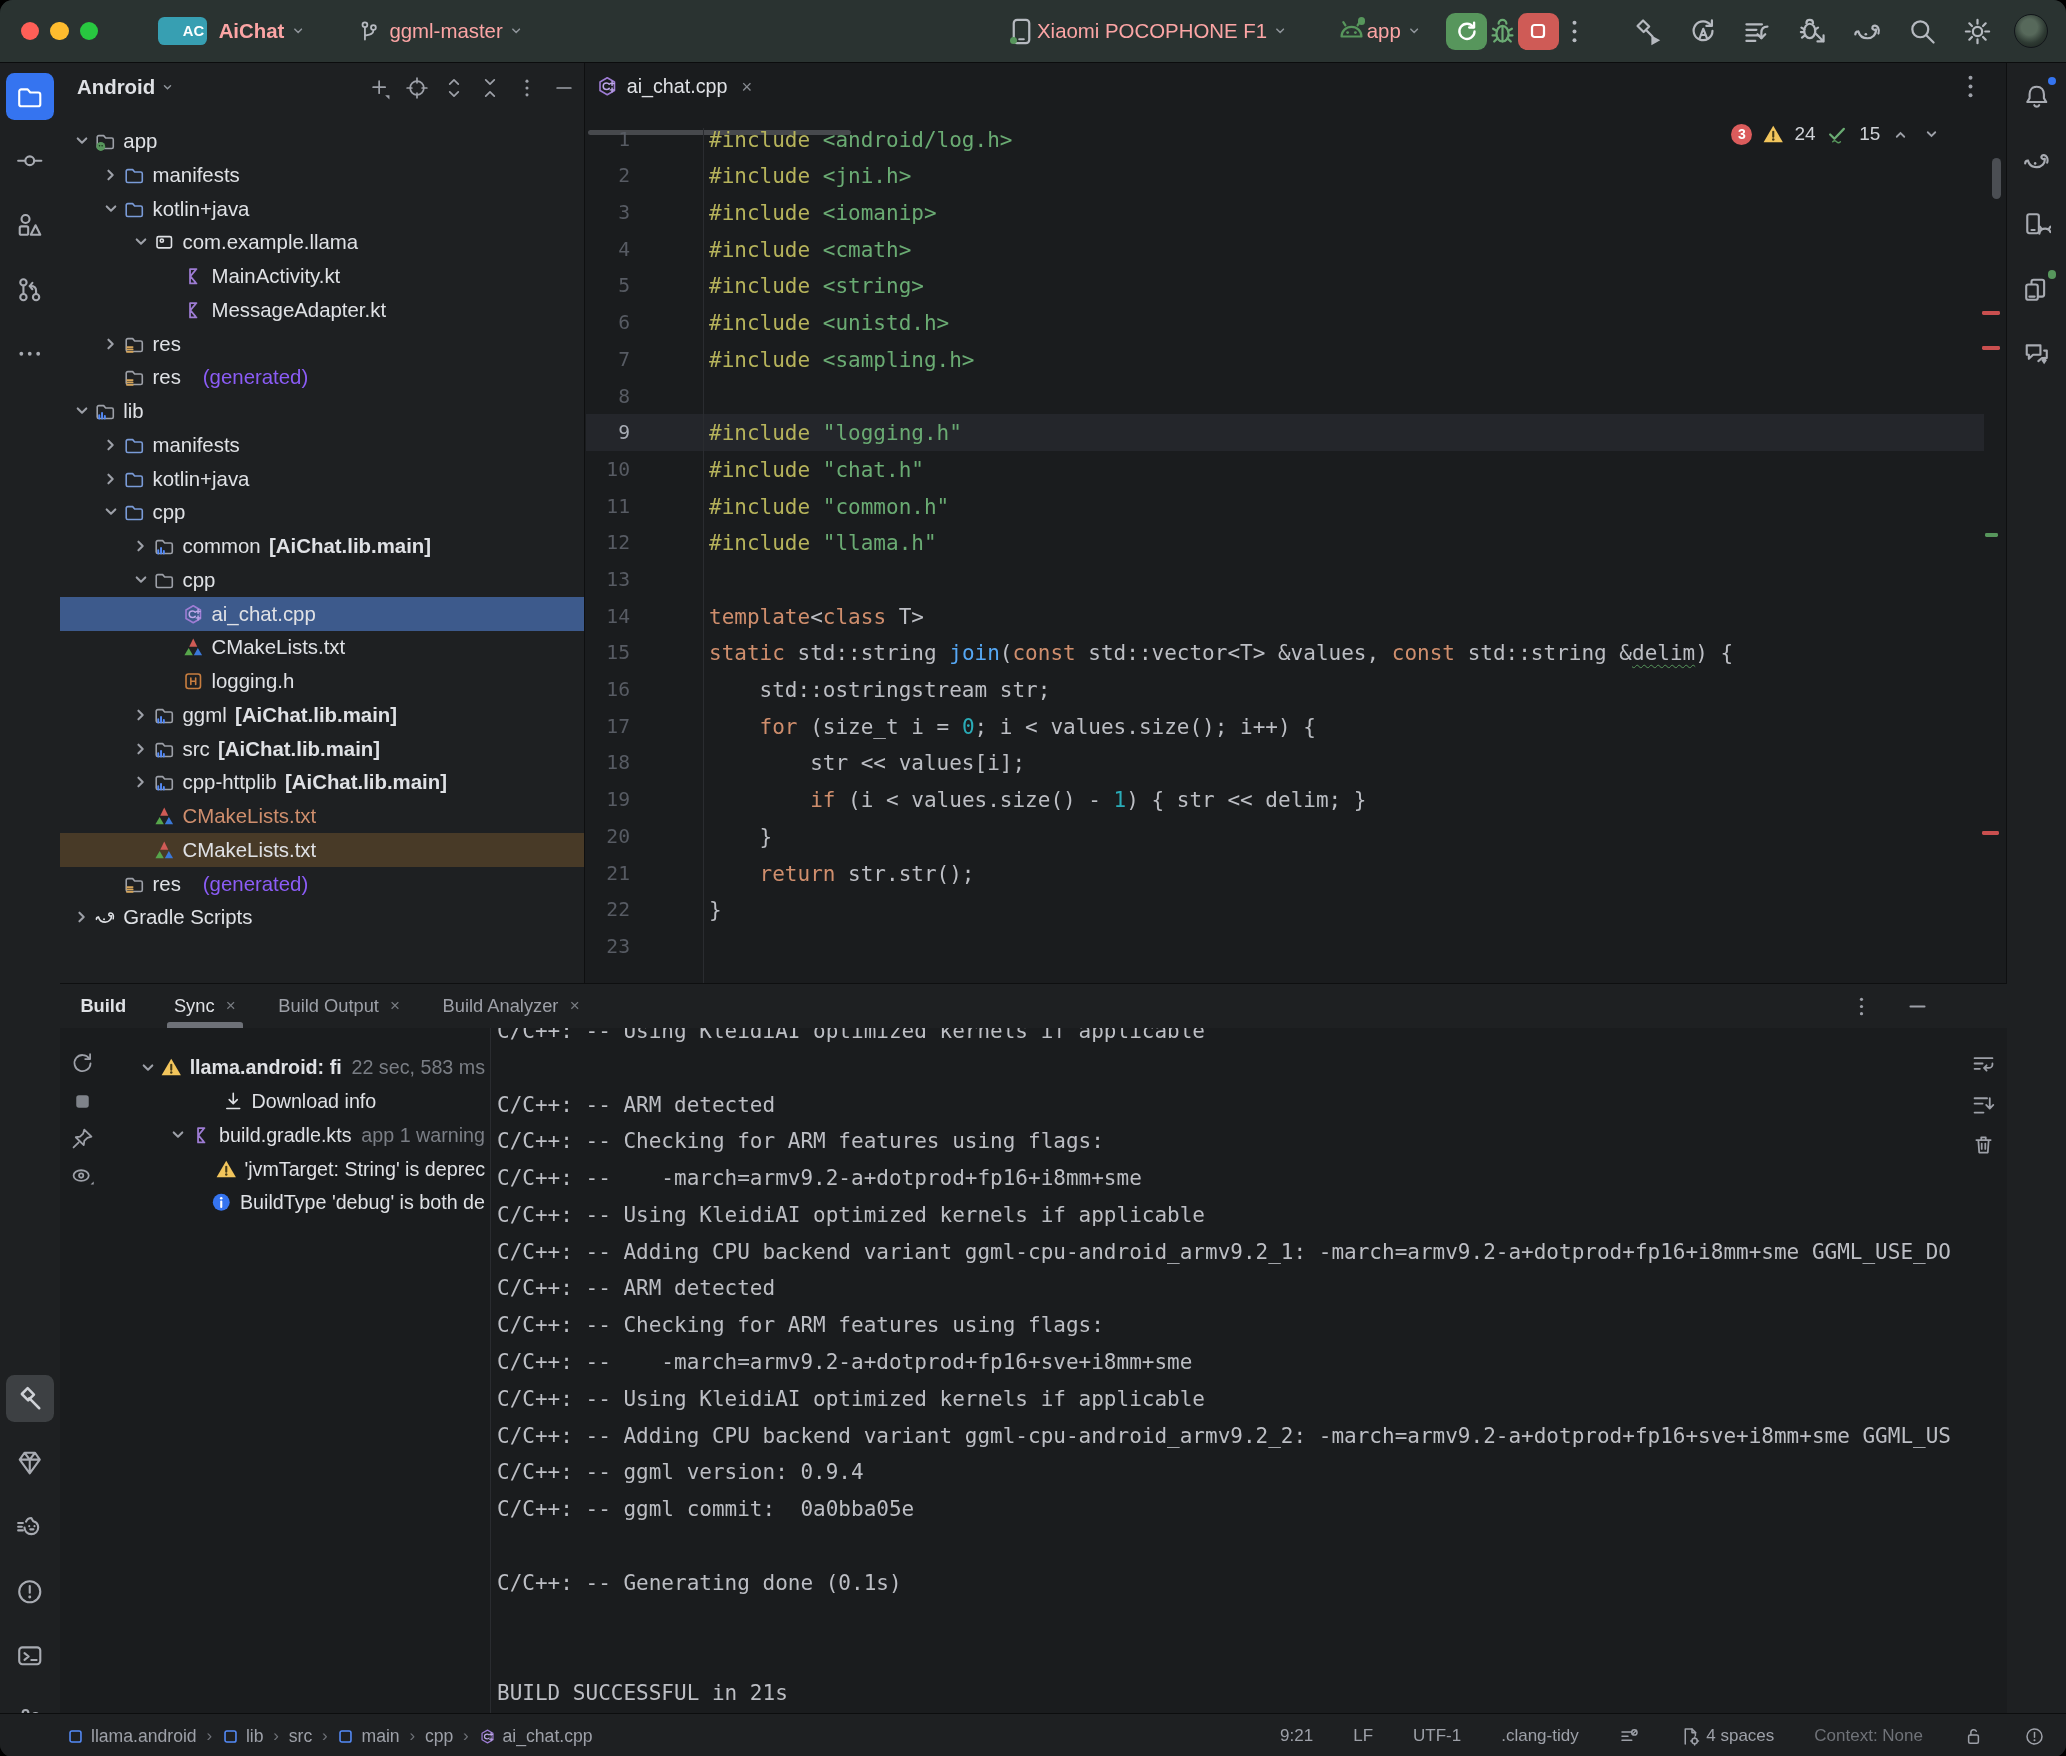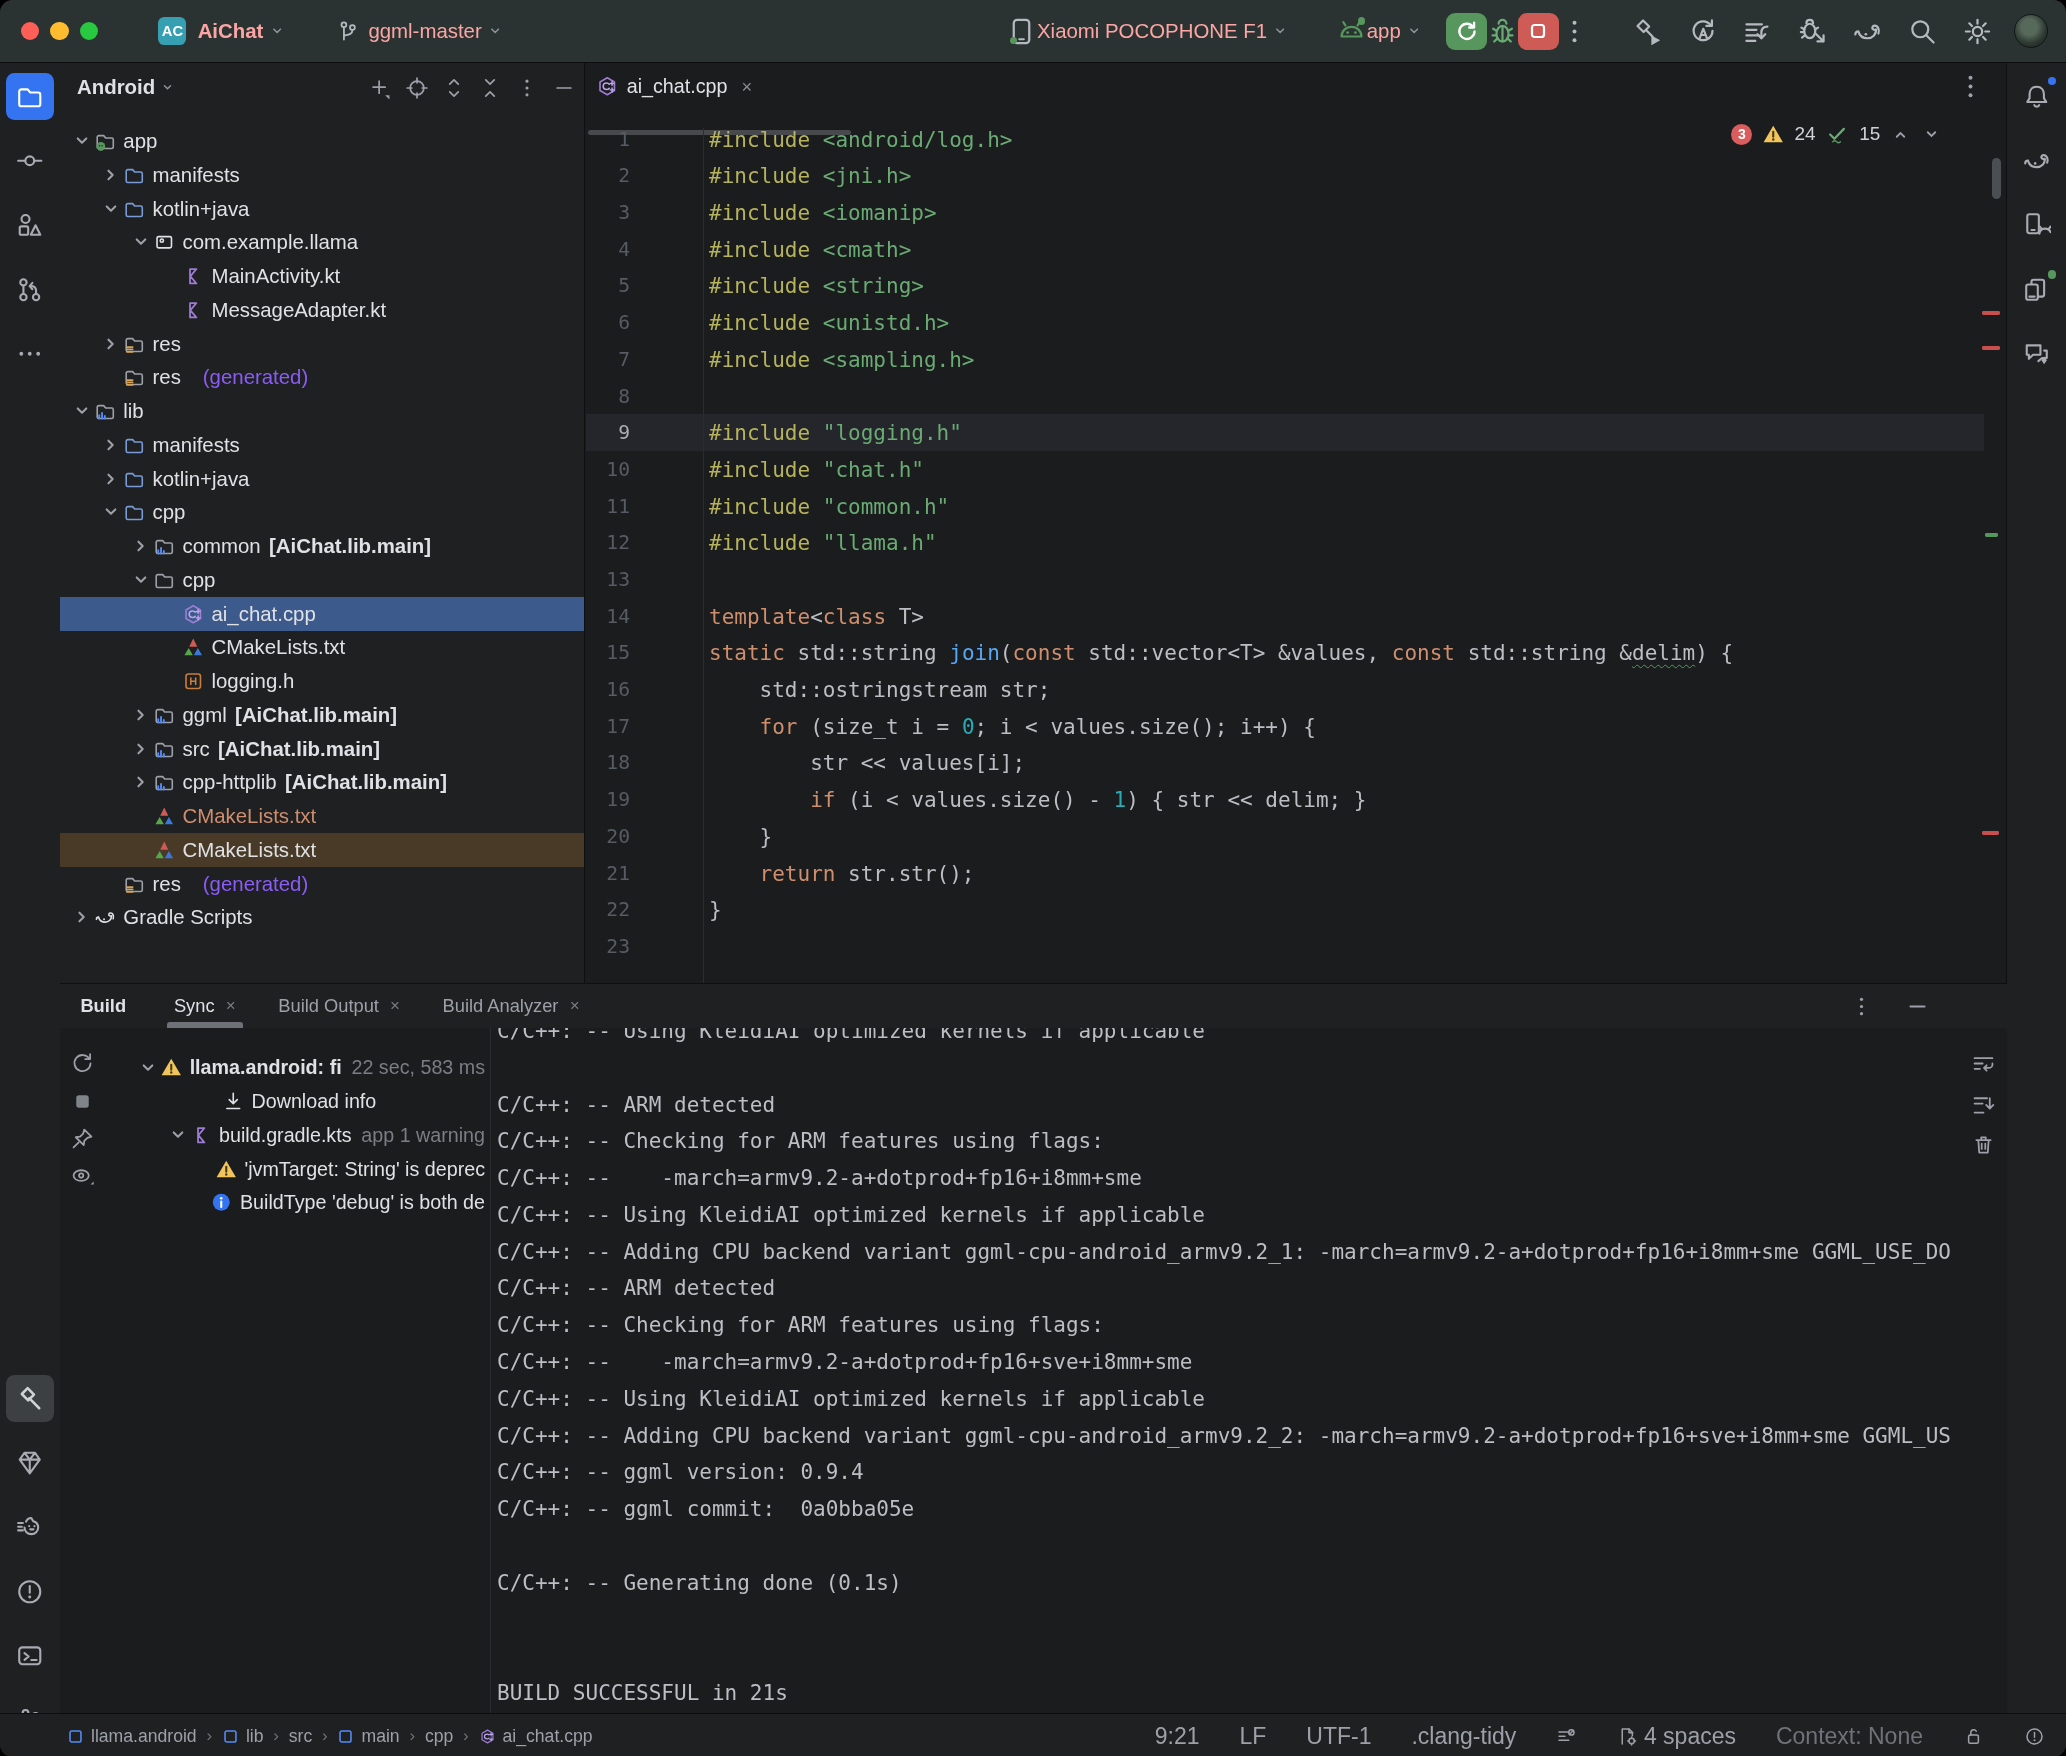--- a/index.html
+++ b/index.html
@@ -3,21 +3,21 @@
 <meta charset="utf-8">
 <style>
   html,body{margin:0;padding:0;background:#000;}
   body{width:2066px;height:1757px;position:relative;font-family:"Liberation Sans",sans-serif;-webkit-font-smoothing:antialiased;}
   #root{position:absolute;inset:0;border-radius:12.7px;overflow:hidden;background:#1a1c1e;}
   .ic{display:inline-flex;align-items:center;justify-content:center;flex:none;}
   .ic svg{display:block;width:100%;height:100%;}
   
   #titlebar{position:absolute;left:0;top:0;width:2066px;height:62px;background:#2a3331;border-bottom:0.7px solid #0b0c0d;display:flex;align-items:center;color:#c9cdd1;}
   .tl{width:18.3px;height:18.3px;border-radius:50%;margin-right:11.2px;flex:none;}
-  .chip-badge{width:28px;height:28px;border-radius:6.3px;background:#379fb2;color:#fff;font-weight:bold;font-size:14.8px;display:flex;align-items:center;justify-content:center;flex:none;}
+  .chip-badge{width:28px;height:28px;border-radius:6.3px;background:#379fb2;color:#fff;font-weight:bold;font-size:14.8px;display:flex;align-items:center;justify-content:center;flex:none;padding-left:21px;}
   .tb-label{font-size:20.4px;color:#fca5a5;font-weight:600;white-space:nowrap;}
   .tb-label.normal{font-weight:400;}
   .tb-chev{margin:0 4.2px;color:#8e949a;}
   .tb-btn{width:41px;height:37px;border-radius:9.1px;display:flex;align-items:center;justify-content:center;flex:none;}
   .tb-btn.run{background:#57965c;color:#fff;}
   .tb-btn.stop{background:#cf5b56;color:#fff;}
   .tb-icon{width:31px;height:31px;color:#b6bac0;display:flex;align-items:center;justify-content:center;}
   #avatar{width:32px;height:32px;border-radius:50%;background:radial-gradient(circle at 45% 38%,#57695b 0 30%,#2e3a33 60%,#171c19 100%);border:0.7px solid #12161a;flex:none;}
   
   #left-strip{position:absolute;left:0;top:63px;width:60px;height:1651px;background:#1e2022;border-right:0.7px solid #0e0f10;}
@@ -76,21 +76,21 @@
   #btree-div{position:absolute;left:430px;top:44px;bottom:0;width:0.7px;background:#2a2c30;}
   #console{position:absolute;left:437px;top:0;width:1463px;bottom:0;overflow:hidden;}
   .lrow{position:absolute;left:0;width:1463px;height:37px;display:flex;align-items:center;font-family:"DejaVu Sans Mono",monospace;font-size:21px;color:#bcbec4;white-space:pre;}
   .lrow a{color:#548af7;text-decoration:underline;text-underline-offset:4.2px;}
   #bp-rtool{position:absolute;right:11.2px;top:67px;display:flex;flex-direction:column;gap:15.5px;align-items:center;color:#9da0a8;z-index:6;}
   
   #status-bar{position:absolute;left:0;top:1713px;width:2066px;height:44px;background:#1e2022;border-top:0.7px solid #0c0d0e;display:flex;align-items:center;color:#9da0a8;font-size:17.6px;}
   #crumbs{display:flex;align-items:center;gap:9.8px;margin-left:67px;white-space:nowrap;}
   .crumb{display:flex;align-items:center;gap:7px;}
   .crumb-sep{color:#6f7278;font-size:17px;}
-  #status-right{position:absolute;right:21px;display:flex;align-items:center;gap:40px;font-size:23px;}
+  #status-right{position:absolute;right:21px;display:flex;align-items:center;gap:40px;font-size:17px;}
   .dim{color:#6f7278;}
 </style>
 </head>
 <body>
 
 <div id="root">
 
   <header id="titlebar">
     <span style="width:21px"></span>
     <span class="tl" style="background:#ff5f57"></span>

